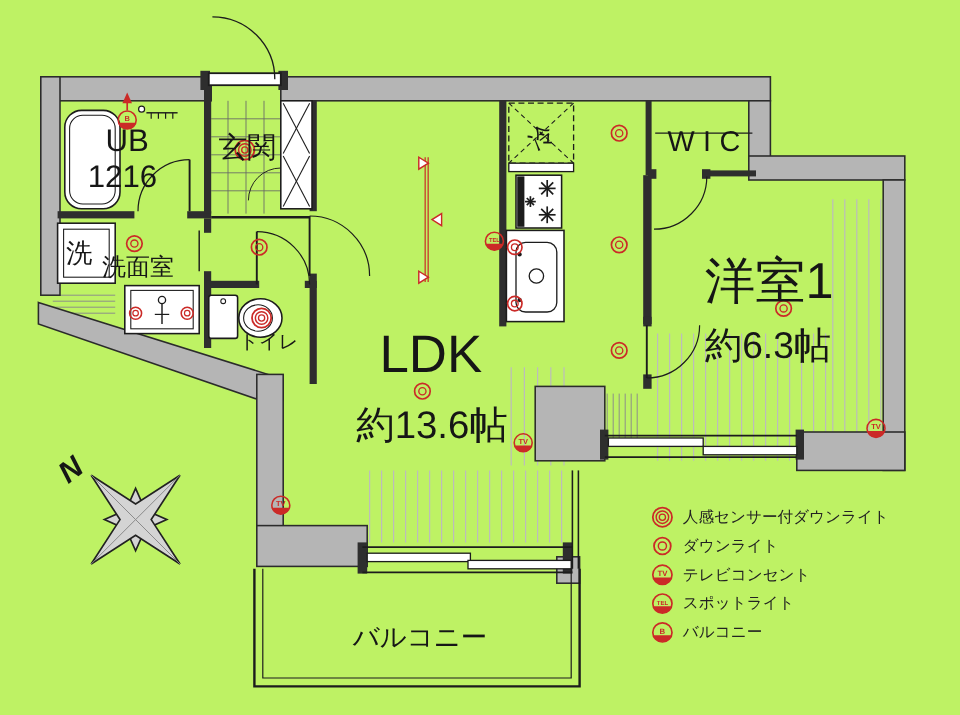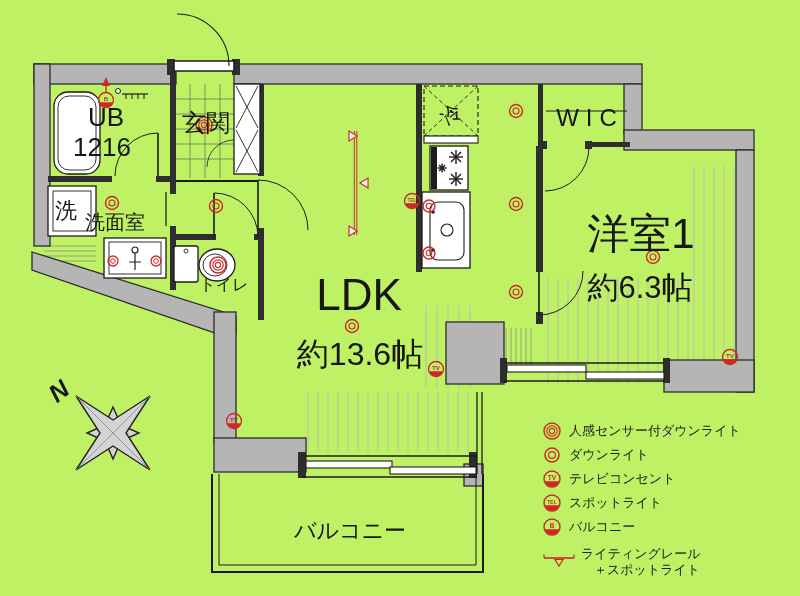--- a/index.html
+++ b/index.html
@@ -390,26 +390,14 @@
     <span class="lg-label">スポットライト</span>
   </div>
   <div class="lg-row">
     <svg width="20" height="20" viewBox="0 0 20 20">
       <circle cx="10" cy="10" r="8" class="red" fill="#fff" stroke-width="1.4"></circle>
       <path class="redfill" d="M2.4,12.3 A8,8 0 0 0 17.6,12.3 Z"></path>
       <text class="redtxt" x="10" y="11.4" font-size="6.5" text-anchor="middle">B</text>
     </svg>
     <span class="lg-label">バルコニー</span>
   </div>
-  <div class="lg-rail">
-    <svg width="34" height="16" viewBox="0 0 34 16" style="margin-top:6px;">
-      <line x1="2" y1="6" x2="32" y2="6" class="red" stroke-width="1.6"></line>
-      <line x1="2" y1="2.5" x2="2" y2="6" class="red" stroke-width="1.2"></line>
-      <line x1="32" y1="2.5" x2="32" y2="6" class="red" stroke-width="1.2"></line>
-      <polygon points="13,7.5 21,7.5 17,14" fill="#fff" class="red" stroke-width="1.2"></polygon>
-    </svg>
-    <div class="lg-rail-lines">
-      <div>ライティングレール</div>
-      <div style="padding-left:13px;">＋スポットライト</div>
-    </div>
-  </div>
 </div>
 </div>
 
 </body></html>

